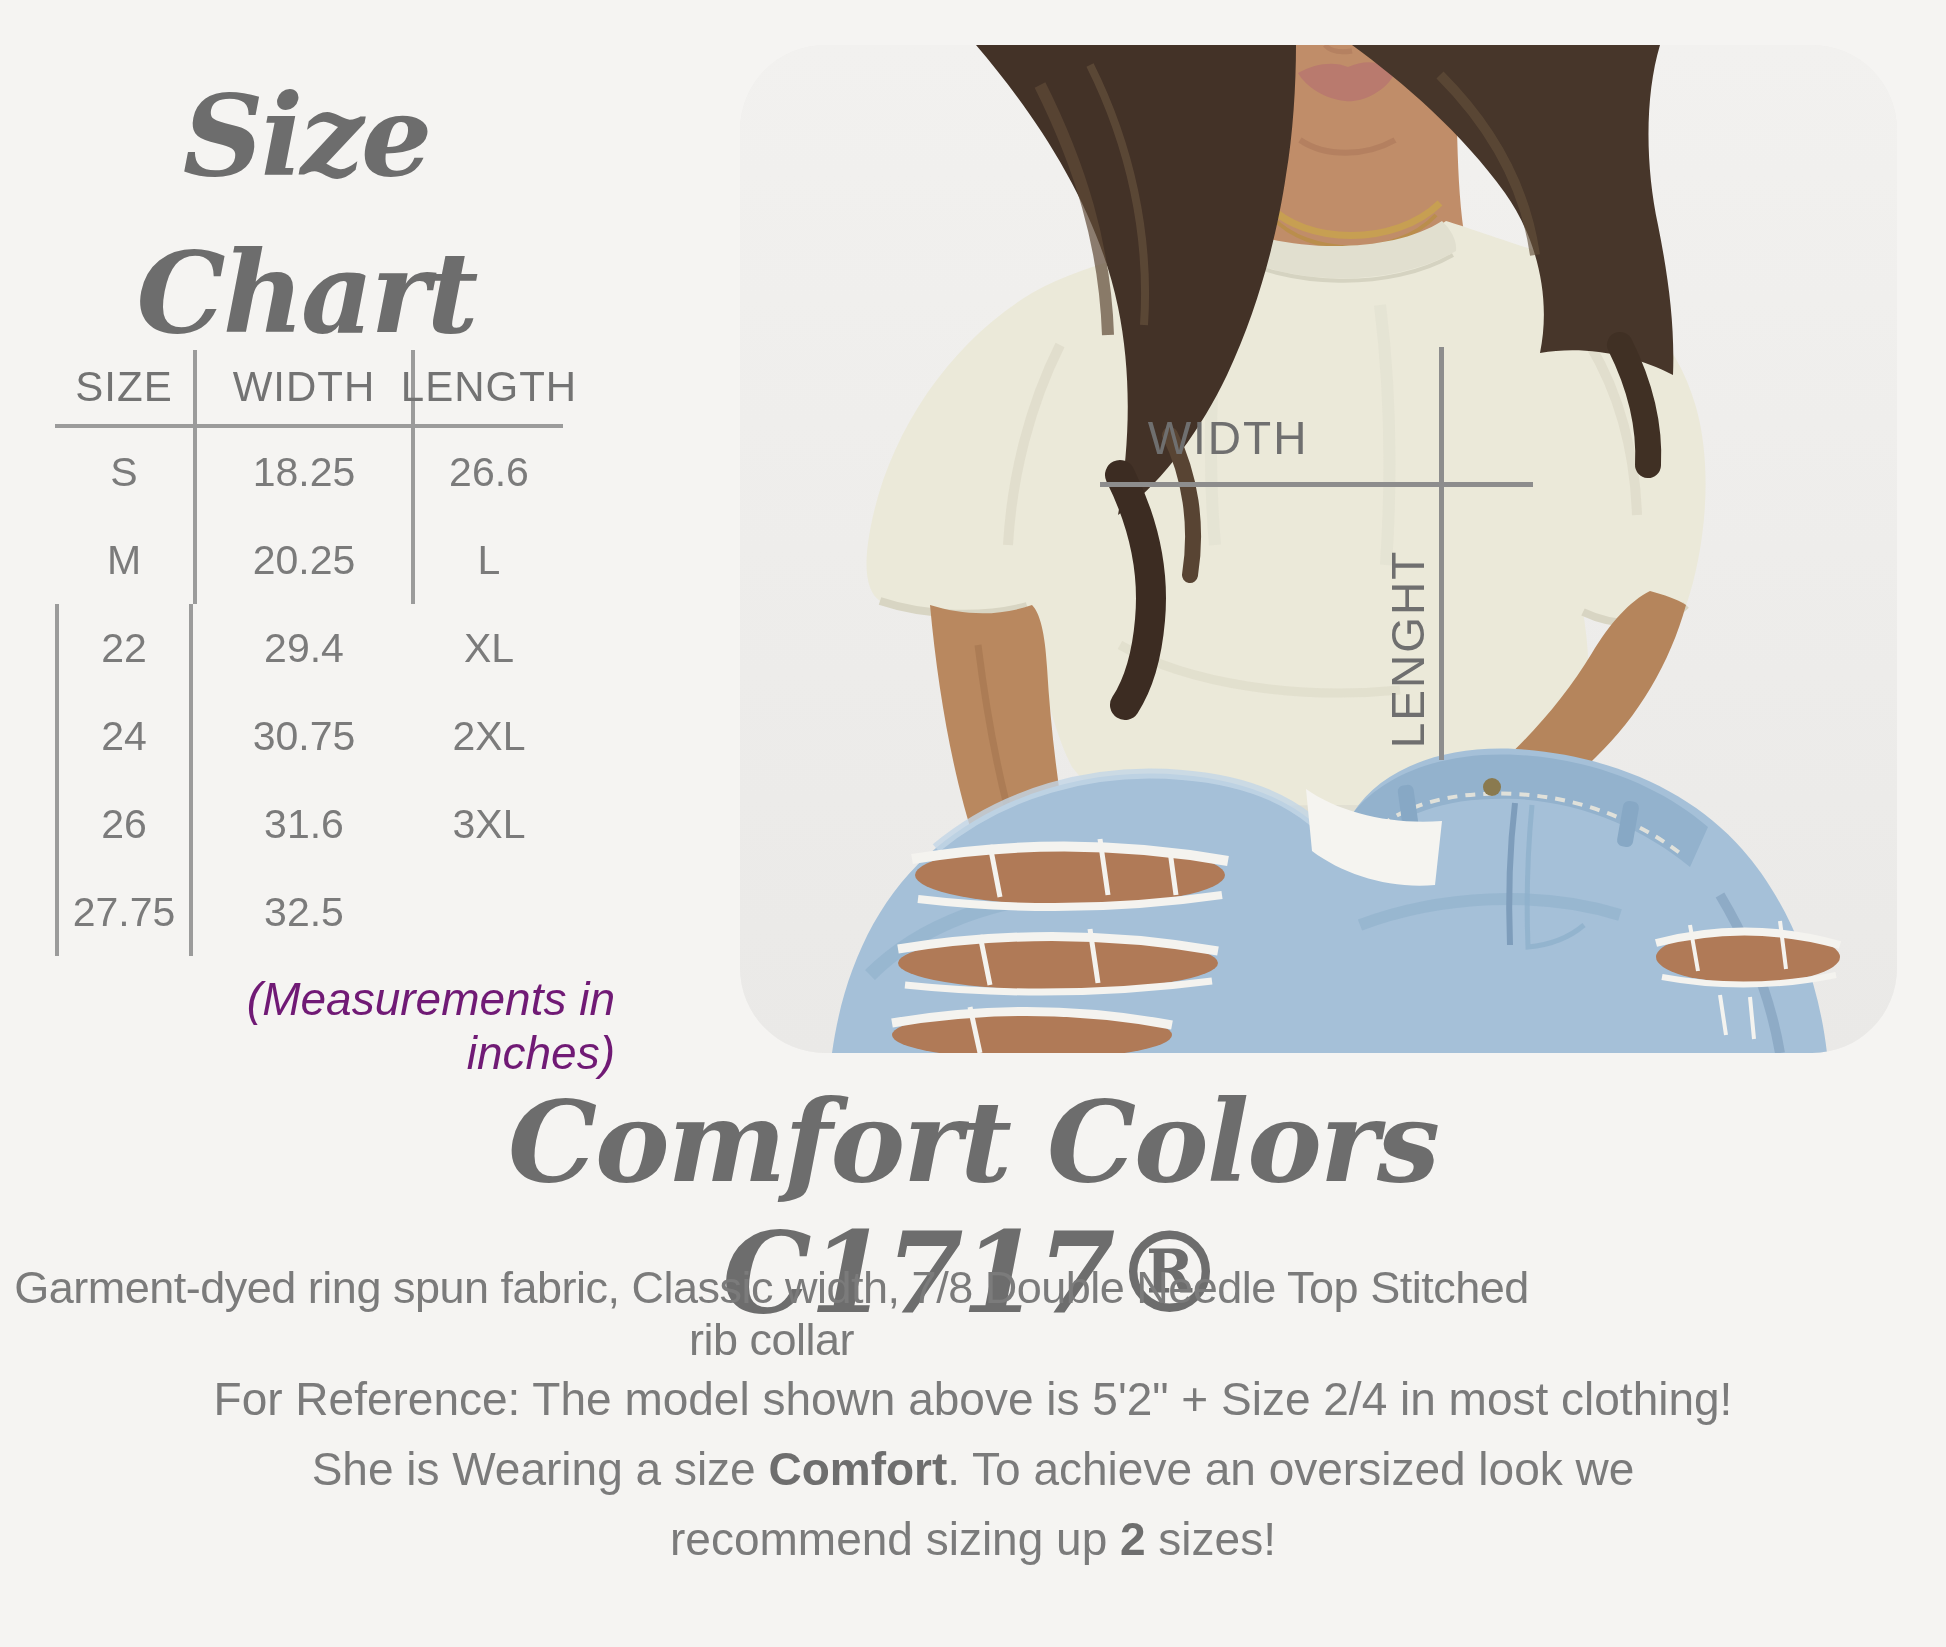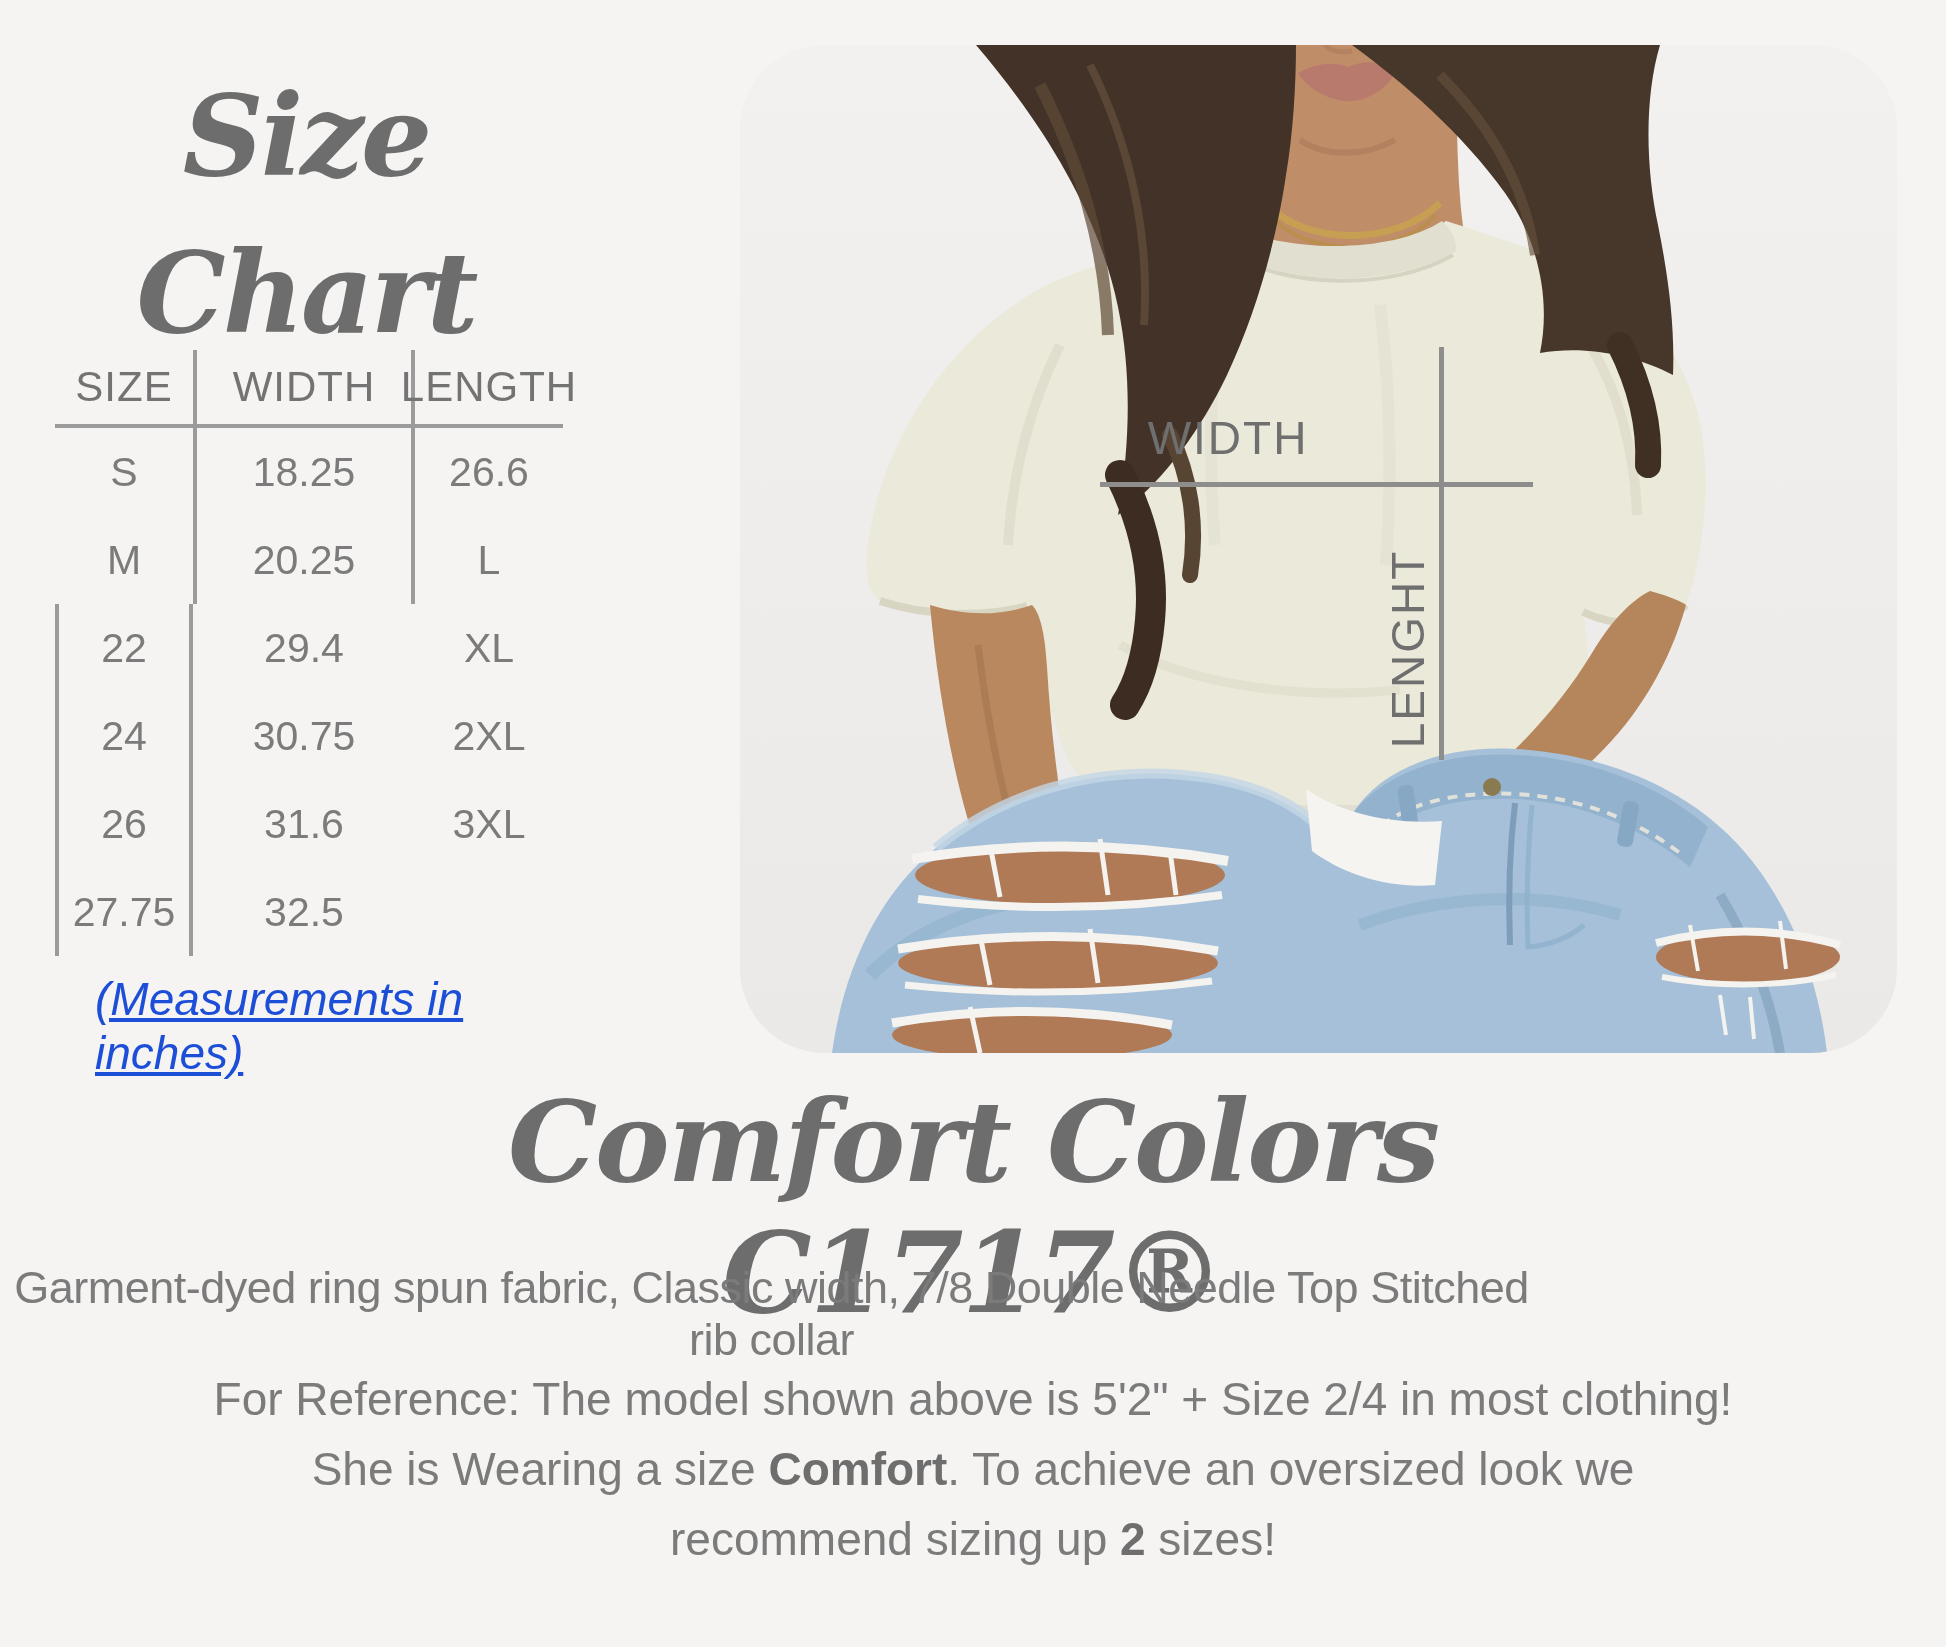--- a/index.html
+++ b/index.html
@@ -11,22 +11,22 @@
   
   .title{left:36px;top:58px;width:540px;text-align:center;font-size:112px;letter-spacing:-3px;line-height:1.4;}
 
   
   .size-table{left:55px;top:350px;display:grid;grid-template-columns:138px 222px 148px;}
   .size-table .cell{display:flex;align-items:center;justify-content:center;}
   .size-table .hcell{height:74px;font-size:42px;letter-spacing:1px;color:#737373;
                      border-bottom:4px solid #9b9b9b;}
   .size-table .rcell{height:88px;font-size:41px;color:#7b7b7b;}
   .size-table .mid{border-left:4px solid #9b9b9b;border-right:4px solid #9b9b9b;}
-  .table-note{left:95px;top:972px;width:520px;text-align:left;font-style:italic;
-              font-size:46px;color:#1d4ed8;text-decoration:underline;}
+  .table-note{left:95px;top:972px;width:520px;text-align:right;font-style:italic;
+              font-size:46px;color:#701a75;}
 
   
   .photo{left:740px;top:45px;width:1157px;height:1008px;border-radius:85px;overflow:hidden;
          background:#efeeec;}
   .photo svg{position:absolute;left:0;top:0;}
   .m-line-h{left:360px;top:437px;width:433px;height:5px;background:#8d8d8d;}
   .m-line-v{left:699px;top:302px;width:5px;height:413px;background:#8d8d8d;}
   .width-label{left:357px;top:366px;width:262px;text-align:center;font-size:46px;
                color:#6f6f6f;letter-spacing:2px;}
   .length-label{left:518px;top:577px;width:300px;text-align:center;transform:rotate(-90deg);

